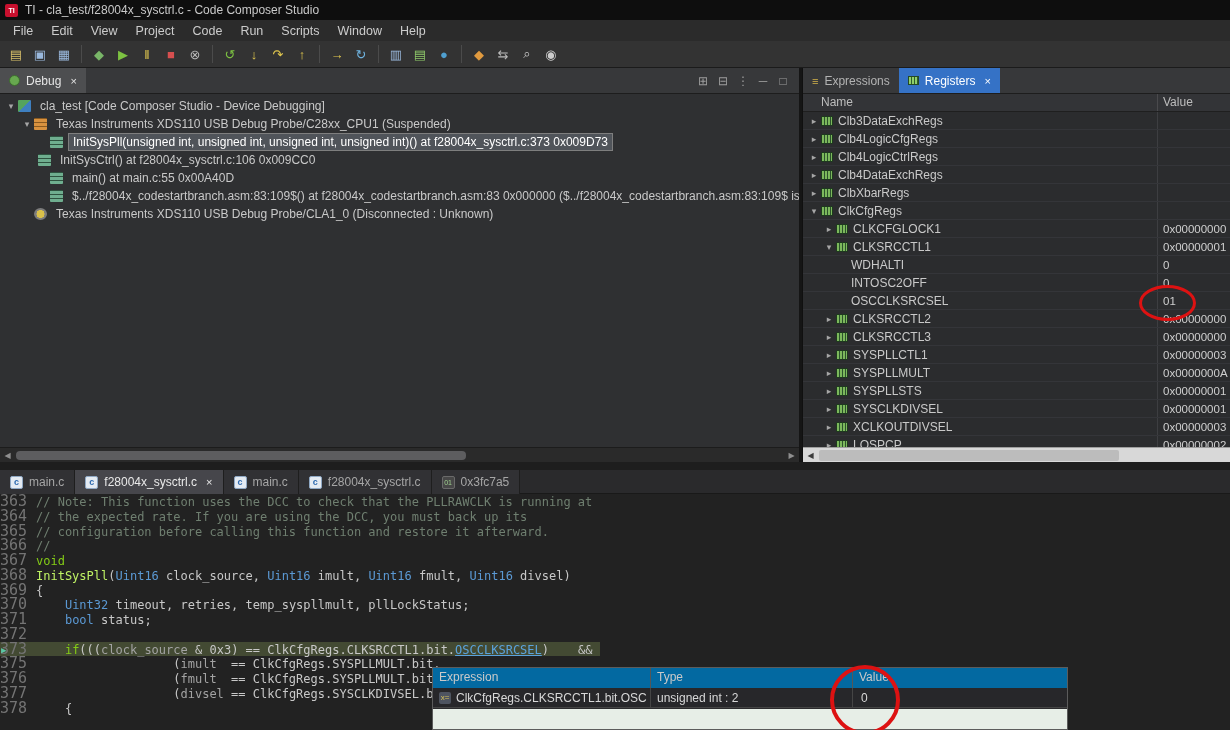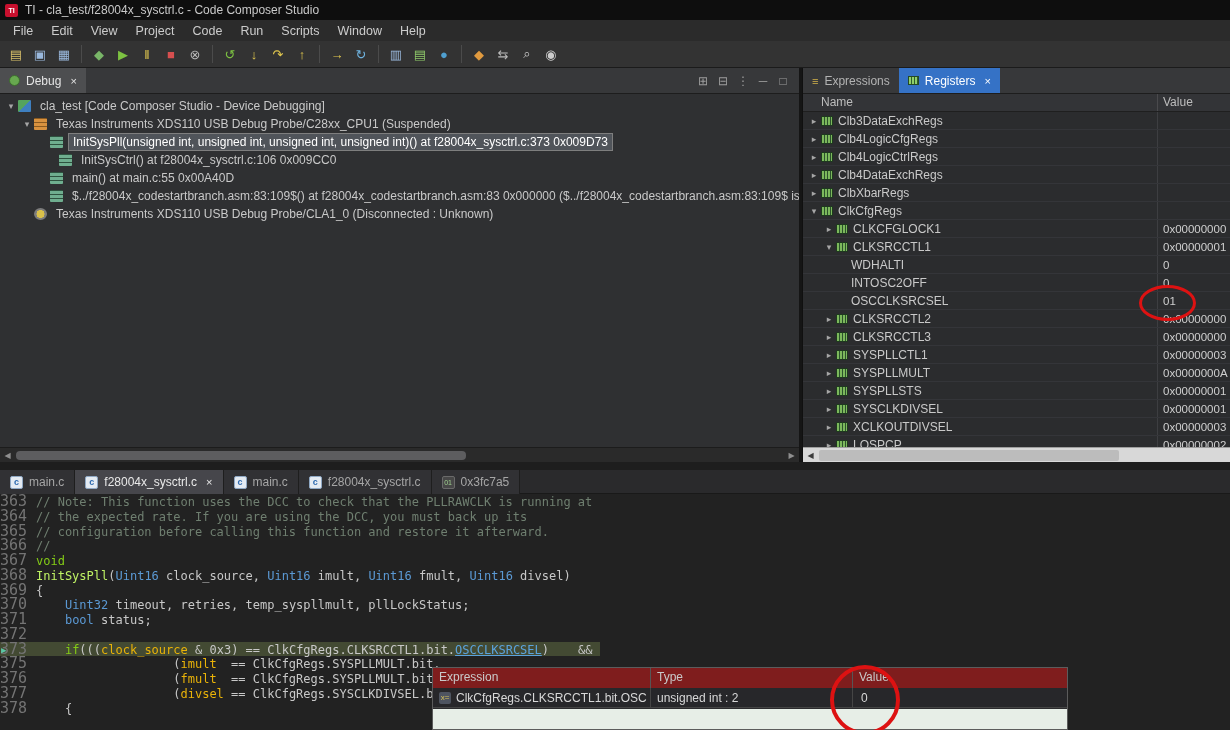--- a/index.html
+++ b/index.html
@@ -101,26 +101,26 @@
   
   .editor { position:absolute; top:494px; left:0; width:1230px; height:236px; background:#222222;
             font-family:"DejaVu Sans Mono",monospace; font-size:12px; overflow:hidden; }
   .code-line { height:14.75px; line-height:14.75px; white-space:pre; position:relative; }
   .code-line.current { background:#434a33; width:fit-content; padding-right:8px; }
   .gutter { display:inline-block; width:36px; text-align:right; padding-right:9px;
             color:#747474; font-size:15px; }
   .ip-marker { position:absolute; left:1px; top:1px; color:#5cc6a4; font-size:9px; }
   .tk-c { color:#6f7f70; } .tk-k { color:#84cc16; } .tk-t { color:#5b99d4; }
   .tk-f { color:#bef264; } .tk-p { color:#c8c8c8; } .tk-n { color:#c8c8c8; }
-  .tk-v { color:#eab308; } .tk-u { color:#5ba3dc; text-decoration:underline; }
+  .tk-v { color:#a3a3a3; } .tk-u { color:#5ba3dc; text-decoration:underline; }
 
   
   .popup { position:absolute; left:432px; top:667px; width:636px; height:63px; z-index:5;
            background:#2c2c2e; border:1px solid #5c5c5c; font-size:12px; }
-  .popup-header { height:20px; background:#7f1d1d; color:#c9c9c9; display:flex; }
+  .popup-header { height:20px; background:#0369a1; color:#c9c9c9; display:flex; }
   .ph-cell { padding:2px 6px; border-right:1px solid #565656; overflow:hidden; white-space:nowrap; }
   .ph-expr { width:218px; } .ph-type { width:202px; } .ph-val { flex:1; border-right:none; }
   .popup-row { height:20px; display:flex; background:#27272a; color:#d8d8d8;
                border-bottom:1px solid #454545; align-items:center; }
   .pr-expr { width:218px; display:flex; align-items:center; gap:5px; padding:0 6px;
              overflow:hidden; white-space:nowrap; border-right:1px solid #454545; height:100%; }
   .pr-type { width:202px; padding:0 6px; overflow:hidden; white-space:nowrap;
              border-right:1px solid #454545; height:100%; display:flex; align-items:center; }
   .pr-val  { flex:1; padding:0 8px; height:100%; display:flex; align-items:center; }
   .expression-icon { width:12px; height:12px; flex:none; background:#4e5460; color:#d9c35a;
@@ -210,21 +210,21 @@
           <div class="tree-row" style="padding-left:20px">
             <span class="expander">▾</span>
             <span class="node-icon cpu-thread-icon"></span>
             <span class="node-label">Texas Instruments XDS110 USB Debug Probe/C28xx_CPU1 (Suspended)</span>
           </div>
           <div class="tree-row" style="padding-left:36px">
             <span class="expander"></span>
             <span class="node-icon stack-frame-icon"></span>
             <span class="node-label selected">InitSysPll(unsigned int, unsigned int, unsigned int, unsigned int)() at f28004x_sysctrl.c:373 0x009D73</span>
           </div>
-          <div class="tree-row" style="padding-left:45px">
+          <div class="tree-row" style="padding-left:24px">
             <span class="expander"></span>
             <span class="node-icon stack-frame-icon"></span>
             <span class="node-label">InitSysCtrl() at f28004x_sysctrl.c:106 0x009CC0</span>
           </div>
           <div class="tree-row" style="padding-left:36px">
             <span class="expander"></span>
             <span class="node-icon stack-frame-icon"></span>
             <span class="node-label">main() at main.c:55 0x00A40D</span>
           </div>
           <div class="tree-row" style="padding-left:36px">

